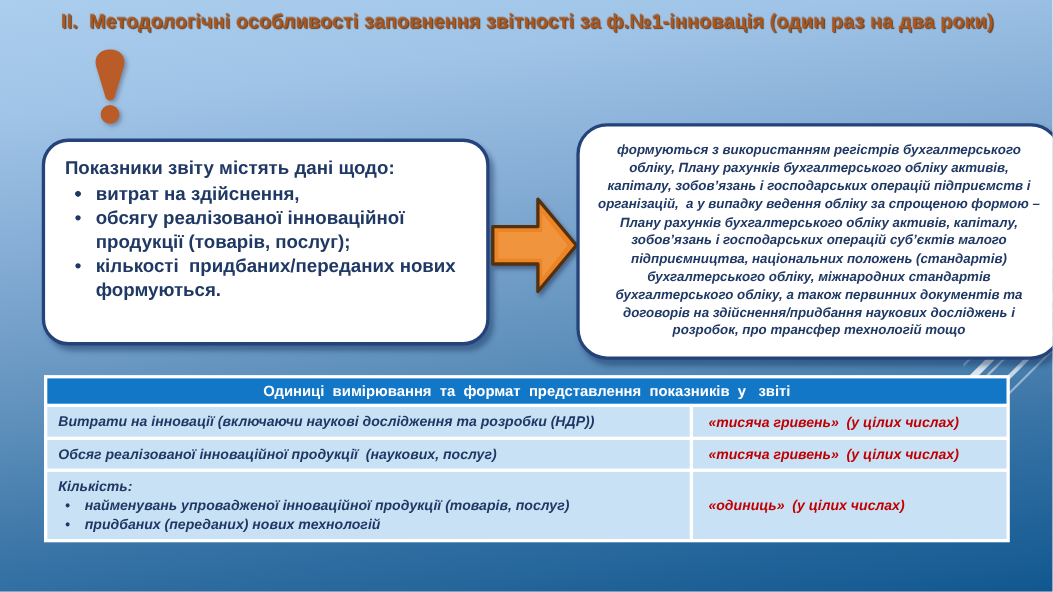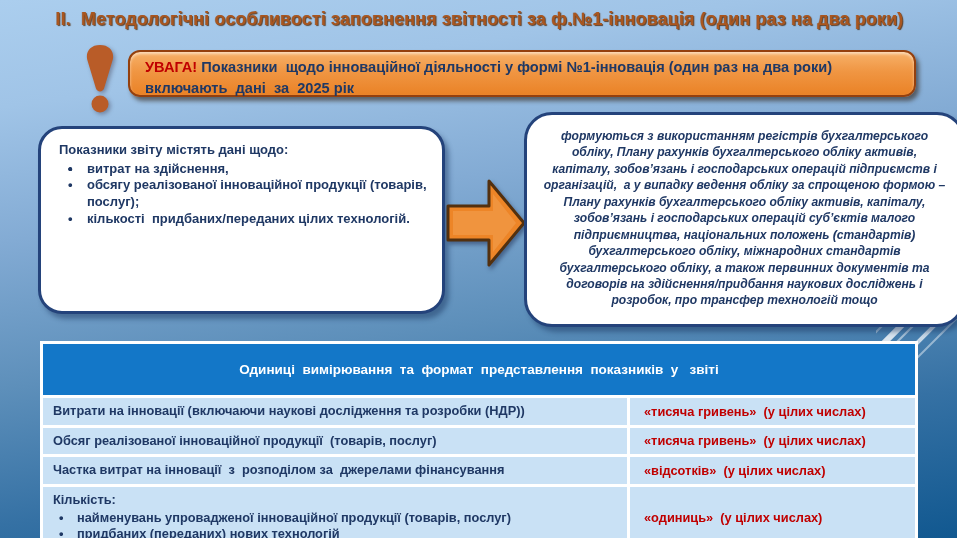--- a/index.html
+++ b/index.html
@@ -35,39 +35,39 @@
   }
   .attention .lbl{color:var(--alert-red,#c00000);}
   .attention .txt{color:var(--navy-text,#1f3864);}
 
   
   .info-box{
     position:absolute;background:#fff;border:3px solid var(--box-border,#24437b);
     box-sizing:border-box;box-shadow:4px 5px 5px rgba(22,48,90,.45);
     color:var(--navy-text,#1f3864);font-weight:bold;
   }
-  .left-box{left:38px;top:126px;width:407px;height:188px;border-radius:24px;padding:13px 0 8px 18px;font-size:13px;line-height:1.28;}
+  .left-box{left:38px;top:126px;width:407px;height:188px;border-radius:24px;padding:13px 0 8px 18px;font-size:17px;line-height:1.28;}
   .left-box ul{margin:2px 0 0 0;padding:0;list-style:none;}
   .left-box li{position:relative;padding-left:28px;}
   .left-box .bullet{position:absolute;left:9px;top:0;}
   .right-box{left:524px;top:112px;width:441px;height:215px;border-radius:28px;padding:13px 16px;font-size:12.1px;font-style:italic;line-height:1.36;text-align:center;border-width:3.5px;}
 
   
   .arrow{position:absolute;left:446px;top:175px;filter:drop-shadow(2px 3px 2px rgba(25,40,75,.5));}
 
   
   .units-table{
     position:absolute;left:40px;top:341px;width:878px;z-index:2;
     border-collapse:separate;border-spacing:3px;background:#fff;table-layout:fixed;
   }
   .units-table th.hdr{
     background:var(--table-header-bg,#1377c8);color:var(--table-header-text,#ffffff);
-    font-size:13.5px;font-weight:bold;text-align:center;padding:18px 4px;
+    font-size:13.5px;font-weight:bold;text-align:center;padding:4px 4px;
   }
-  .units-table td.cell{background:var(--table-row-bg,#c9e1f5);vertical-align:middle;}
+  .units-table td.cell{background:var(--table-row-bg,#c9e1f5);vertical-align:middle;font-style:italic;}
   .units-table td.label-cell{color:var(--navy-text,#17365d);font-weight:bold;font-size:12.8px;padding:5px 8px 5px 10px;line-height:1.3;}
   .units-table td.unit-cell{color:var(--alert-red,#c00000);font-weight:bold;font-size:12.8px;padding:5px 16px 5px 14px;}
   .cell-bullets{margin:1px 0 0 0;padding:0;list-style:none;}
   .cell-bullets li{position:relative;padding-left:24px;}
   .cell-bullets .bullet{position:absolute;left:6px;top:0;}
 </style>
 </head>
 <body>
 
 <div class="slide">
@@ -84,33 +84,29 @@
 
   <div class="title pre">ІІ.  Методологічні особливості заповнення звітності за ф.№1-інновація (один раз на два роки)</div>
 
   <div class="excl">
     <svg width="36" height="70" viewBox="0 0 36 70" xmlns="http://www.w3.org/2000/svg">
       <path d="M18 1 C27.5 1 32.5 7.5 30.8 15.5 L22.2 44 C21 48.5 15 48.5 13.8 44 L5.2 15.5 C3.5 7.5 8.5 1 18 1 Z" fill="#b95c28"></path>
       <circle cx="18" cy="60" r="8.5" fill="#b95c28"></circle>
     </svg>
   </div>
 
-  <div class="attention">
-    <span class="lbl pre">УВАГА!</span><span class="txt pre"> Показники  щодо інноваційної діяльності у формі №1-інновація (один раз на два роки)</span>
-    <div class="txt pre">включають  дані  за  2025 рік</div>
-  </div>
 
   <div class="info-box left-box">
     <div class="pre">Показники звіту містять дані щодо:</div>
     <ul>
         <li><span class="bullet">•</span></li>
         <li><span class="bullet">•</span></li>
         <li><span class="bullet">•</span><span class="pre">витрат на здійснення,</span></li>
         <li><span class="bullet">•</span><span class="pre">обсягу реалізованої інноваційної продукції (товарів, послуг);</span></li>
-        <li><span class="bullet">•</span><span class="pre">кількості  придбаних/переданих цілих технологій.</span></li>
+        <li><span class="bullet">•</span><span class="pre">кількості  придбаних/переданих нових формуються.</span></li>
       </ul>
   </div>
 
   <div class="arrow">
     <svg width="80" height="96" viewBox="0 0 80 96" xmlns="http://www.w3.org/2000/svg">
       <path d="M2 31 L43 31 L43 6 L78 48 L43 90 L43 65 L2 65 Z" fill="#ed8527" stroke="#53300e" stroke-width="3" stroke-linejoin="round"></path>
       <path d="M7 36 L47 36 L47 19 L70 48 L47 77 L47 60 L7 60 Z" fill="#f3a152" opacity=".55"></path>
     </svg>
   </div>
 
@@ -130,29 +126,23 @@
     </thead>
     <tbody>
         <tr>
           <td class="cell label-cell">
             <div class="pre">Витрати на інновації (включаючи наукові дослідження та розробки (НДР))</div>
           </td>
           <td class="cell unit-cell pre">«тисяча гривень»  (у цілих числах)</td>
         </tr>
         <tr>
           <td class="cell label-cell">
-            <div class="pre">Обсяг реалізованої інноваційної продукції  (товарів, послуг)</div>
+            <div class="pre">Обсяг реалізованої інноваційної продукції  (наукових, послуг)</div>
           </td>
           <td class="cell unit-cell pre">«тисяча гривень»  (у цілих числах)</td>
-        </tr>
-        <tr>
-          <td class="cell label-cell">
-            <div class="pre">Частка витрат на інновації  з  розподілом за  джерелами фінансування</div>
-          </td>
-          <td class="cell unit-cell pre">«відсотків»  (у цілих числах)</td>
         </tr>
         <tr>
           <td class="cell label-cell">
             <div class="pre">Кількість:</div>
             <ul class="cell-bullets">
               <li><span class="bullet">•</span><span class="pre">найменувань упровадженої інноваційної продукції (товарів, послуг)</span></li>
               <li><span class="bullet">•</span><span class="pre">придбаних (переданих) нових технологій</span></li>
             </ul>
           </td>
           <td class="cell unit-cell pre">«одиниць»  (у цілих числах)</td>

